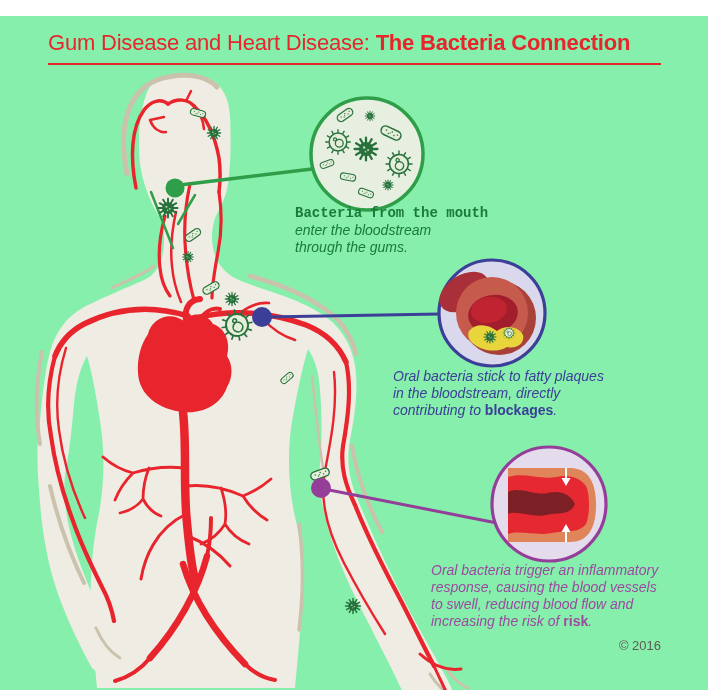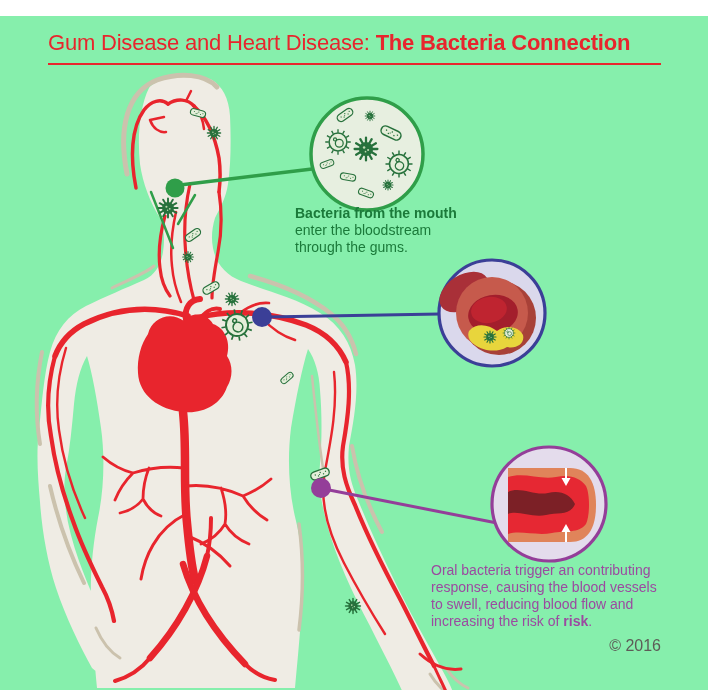--- a/index.html
+++ b/index.html
@@ -11,29 +11,29 @@
   .title{
     position:absolute;left:48px;top:14px;width:620px;
     font-size:22px;color:#e8252d;white-space:nowrap;letter-spacing:-0.2px;
   }
   .title .bold{font-weight:bold;}
   .title-underline{
     position:absolute;left:48px;top:47px;width:613px;height:2px;background:#e8252d;
   }
   .scene{position:absolute;left:0;top:0;}
   .callout-text{position:absolute;font-size:14px;line-height:17px;}
-  .callout-text .pre,.callout-text .post,.callout-text .body{white-space:pre-line;}
+  .callout-text .pre,.callout-text .post,.callout-text .body{white-space:pre-line;font-style:italic;}
   .callout-text .b{font-weight:bold;}
   .green-text{left:295px;top:189px;color:#1b7a3a;width:200px;}
-  .green-text .lead{font-weight:bold;display:block;}
+  .green-text .lead{font-weight:bold;display:block;font-family:Liberation Mono, monospace;}
   .blue-text{left:393px;top:352px;color:#3b3f97;width:240px;}
   .purple-text{left:431px;top:546px;color:#9b4aa0;width:250px;}
   .footer{
     position:absolute;right:47px;top:622px;text-align:center;
-    font-size:16px;line-height:16px;color:#5d5c57;
+    font-size:13px;line-height:16px;color:#5d5c57;
   }
   .footer span{display:block;}
 </style>
 </head>
 <body>
 
 <div class="stage">
 
   <div class="title">
     <span>Gum Disease and Heart Disease: </span><span class="bold">The Bacteria Connection</span>
@@ -217,23 +217,28 @@
       </g>
     </g>
   </svg>
 
   <div class="callout-text green-text">
     <span class="lead">Bacteria from the mouth</span>
     <span class="body">enter the bloodstream
 through the gums.</span>
   </div>
 
+  <div class="callout-text blue-text">
+    <span class="pre">Oral bacteria stick to fatty plaques
+in the bloodstream, directly
+contributing to </span><span class="b">blockages</span><span class="post">.</span>
+  </div>
 
   <div class="callout-text purple-text">
-    <span class="pre">Oral bacteria trigger an contributing
+    <span class="pre">Oral bacteria trigger an inflammatory
 response, causing the blood vessels
 to swell, reducing blood flow and
 increasing the risk of </span><span class="b">risk</span><span class="post">.</span>
   </div>
 
   <div class="footer">
     <span>© 2016</span>
   </div>
 
 </div>

